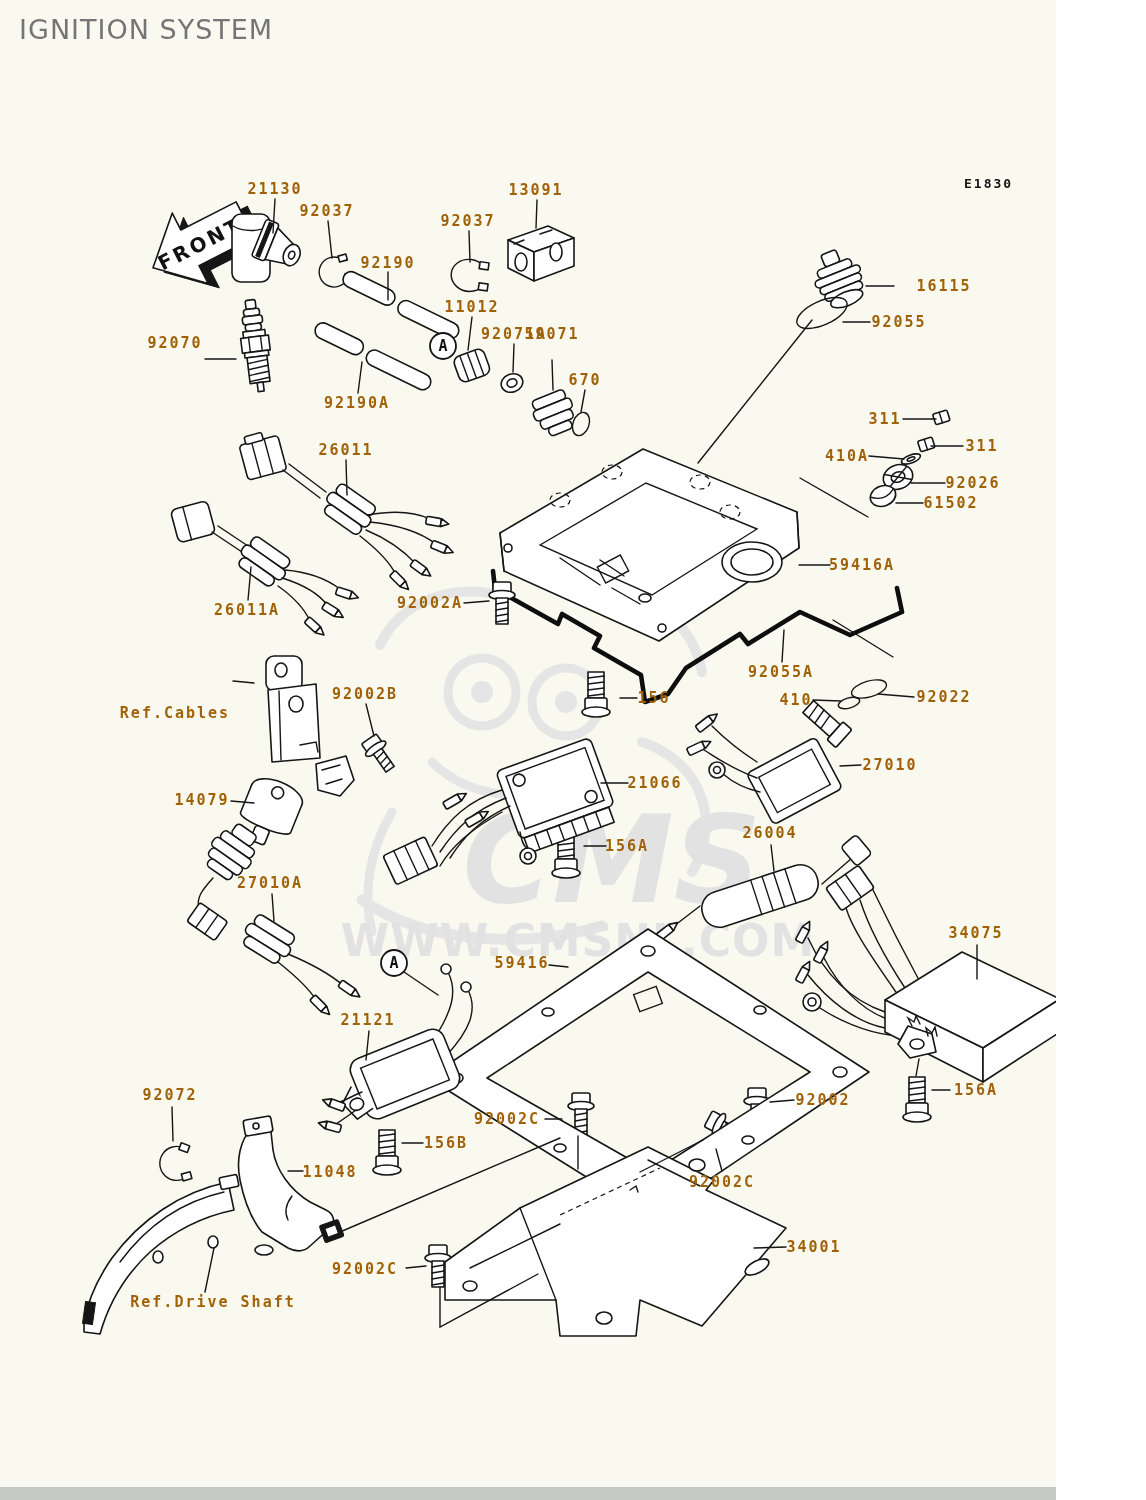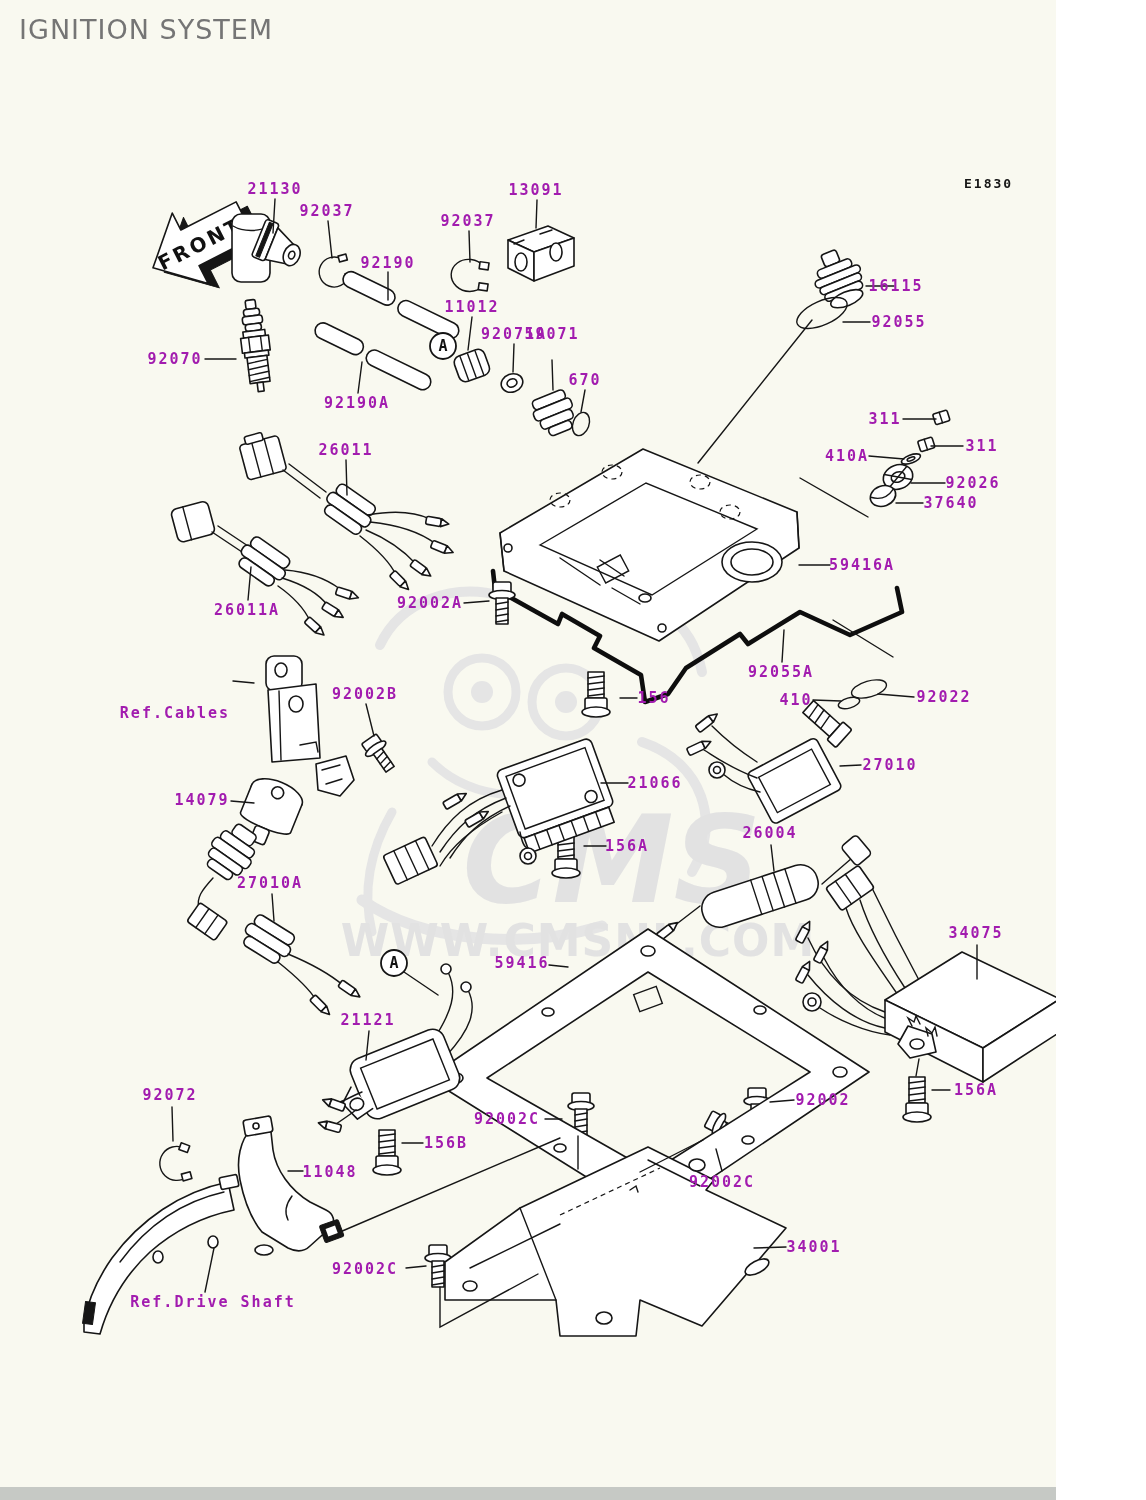--- a/index.html
+++ b/index.html
@@ -4,21 +4,21 @@
 <style>
   html,body{margin:0;padding:0;}
   .page{position:relative;width:1056px;height:1500px;background:#f9f9f0;overflow:hidden;
         font-family:"DejaVu Sans",sans-serif;}
   .page-title{position:absolute;left:19px;top:14px;font-size:27px;letter-spacing:1px;
               color:#757575;font-family:"DejaVu Sans",sans-serif;}
   .diagram-code{position:absolute;left:964px;top:176px;font:bold 13px "DejaVu Sans Mono",monospace;
                 letter-spacing:2px;color:#161616;}
   svg{position:absolute;left:0;top:0;}
   .part-label{position:absolute;transform:translate(-50%,-50%);
-              font:bold 15px "DejaVu Sans Mono",monospace;letter-spacing:2px;color:#a21caf;
+              font:bold 15px "DejaVu Sans Mono",monospace;letter-spacing:2px;color:#a16207;
               white-space:pre;}
   .p{fill:#fff;stroke:#161616;stroke-width:1.6;stroke-linejoin:round;stroke-linecap:round;}
   .pk{fill:#161616;stroke:#161616;stroke-width:1;stroke-linejoin:round;}
   .ln{fill:none;stroke:#161616;stroke-width:1.4;stroke-linecap:round;}
   .thk{fill:none;stroke:#0e0e0e;stroke-width:4.6;stroke-linejoin:round;stroke-linecap:round;}
   .dsh{fill:none;stroke:#161616;stroke-width:1.2;stroke-dasharray:5 4;}
   .wm{stroke:#e5e5e5;fill:none;stroke-linecap:round;}
   .wmf{fill:#e5e5e5;}
   .wmt{fill:#e2e2e2;font-family:"DejaVu Sans",sans-serif;font-weight:bold;}
   .marker-circle{fill:#fff;stroke:#141414;stroke-width:1.8;}
@@ -637,29 +637,29 @@
   <div>
       <div class="part-label" style="left: 275px; top: 189px;">21130</div>
       <div class="part-label" style="left: 327px; top: 211px;">92037</div>
       <div class="part-label" style="left: 388px; top: 263px;">92190</div>
       <div class="part-label" style="left: 468px; top: 221px;">92037</div>
       <div class="part-label" style="left: 536px; top: 190px;">13091</div>
       <div class="part-label" style="left: 472px; top: 307px;">11012</div>
       <div class="part-label" style="left: 514px; top: 334px;">92071A</div>
       <div class="part-label" style="left: 552px; top: 334px;">59071</div>
       <div class="part-label" style="left: 585px; top: 380px;">670</div>
-      <div class="part-label" style="left: 175px; top: 359px;">92070</div>
+      <div class="part-label" style="left: 175px; top: 343px;">92070</div>
       <div class="part-label" style="left: 357px; top: 403px;">92190A</div>
-      <div class="part-label" style="left: 896px; top: 286px; text-align: right;">16115</div>
+      <div class="part-label" style="left: 944px; top: 286px; text-align: right;">16115</div>
       <div class="part-label" style="left: 899px; top: 322px;">92055</div>
       <div class="part-label" style="left: 885px; top: 419px;">311</div>
       <div class="part-label" style="left: 982px; top: 446px;">311</div>
       <div class="part-label" style="left: 847px; top: 456px;">410A</div>
       <div class="part-label" style="left: 973px; top: 483px;">92026</div>
-      <div class="part-label" style="left: 951px; top: 503px;">37640</div>
+      <div class="part-label" style="left: 951px; top: 503px;">61502</div>
       <div class="part-label" style="left: 862px; top: 565px;">59416A</div>
       <div class="part-label" style="left: 346px; top: 450px;">26011</div>
       <div class="part-label" style="left: 247px; top: 610px;">26011A</div>
       <div class="part-label" style="left: 430px; top: 603px;">92002A</div>
       <div class="part-label" style="left: 175px; top: 713px;">Ref.Cables</div>
       <div class="part-label" style="left: 365px; top: 694px;">92002B</div>
       <div class="part-label" style="left: 654px; top: 698px;">156</div>
       <div class="part-label" style="left: 781px; top: 672px;">92055A</div>
       <div class="part-label" style="left: 796px; top: 700px;">410</div>
       <div class="part-label" style="left: 944px; top: 697px;">92022</div>

